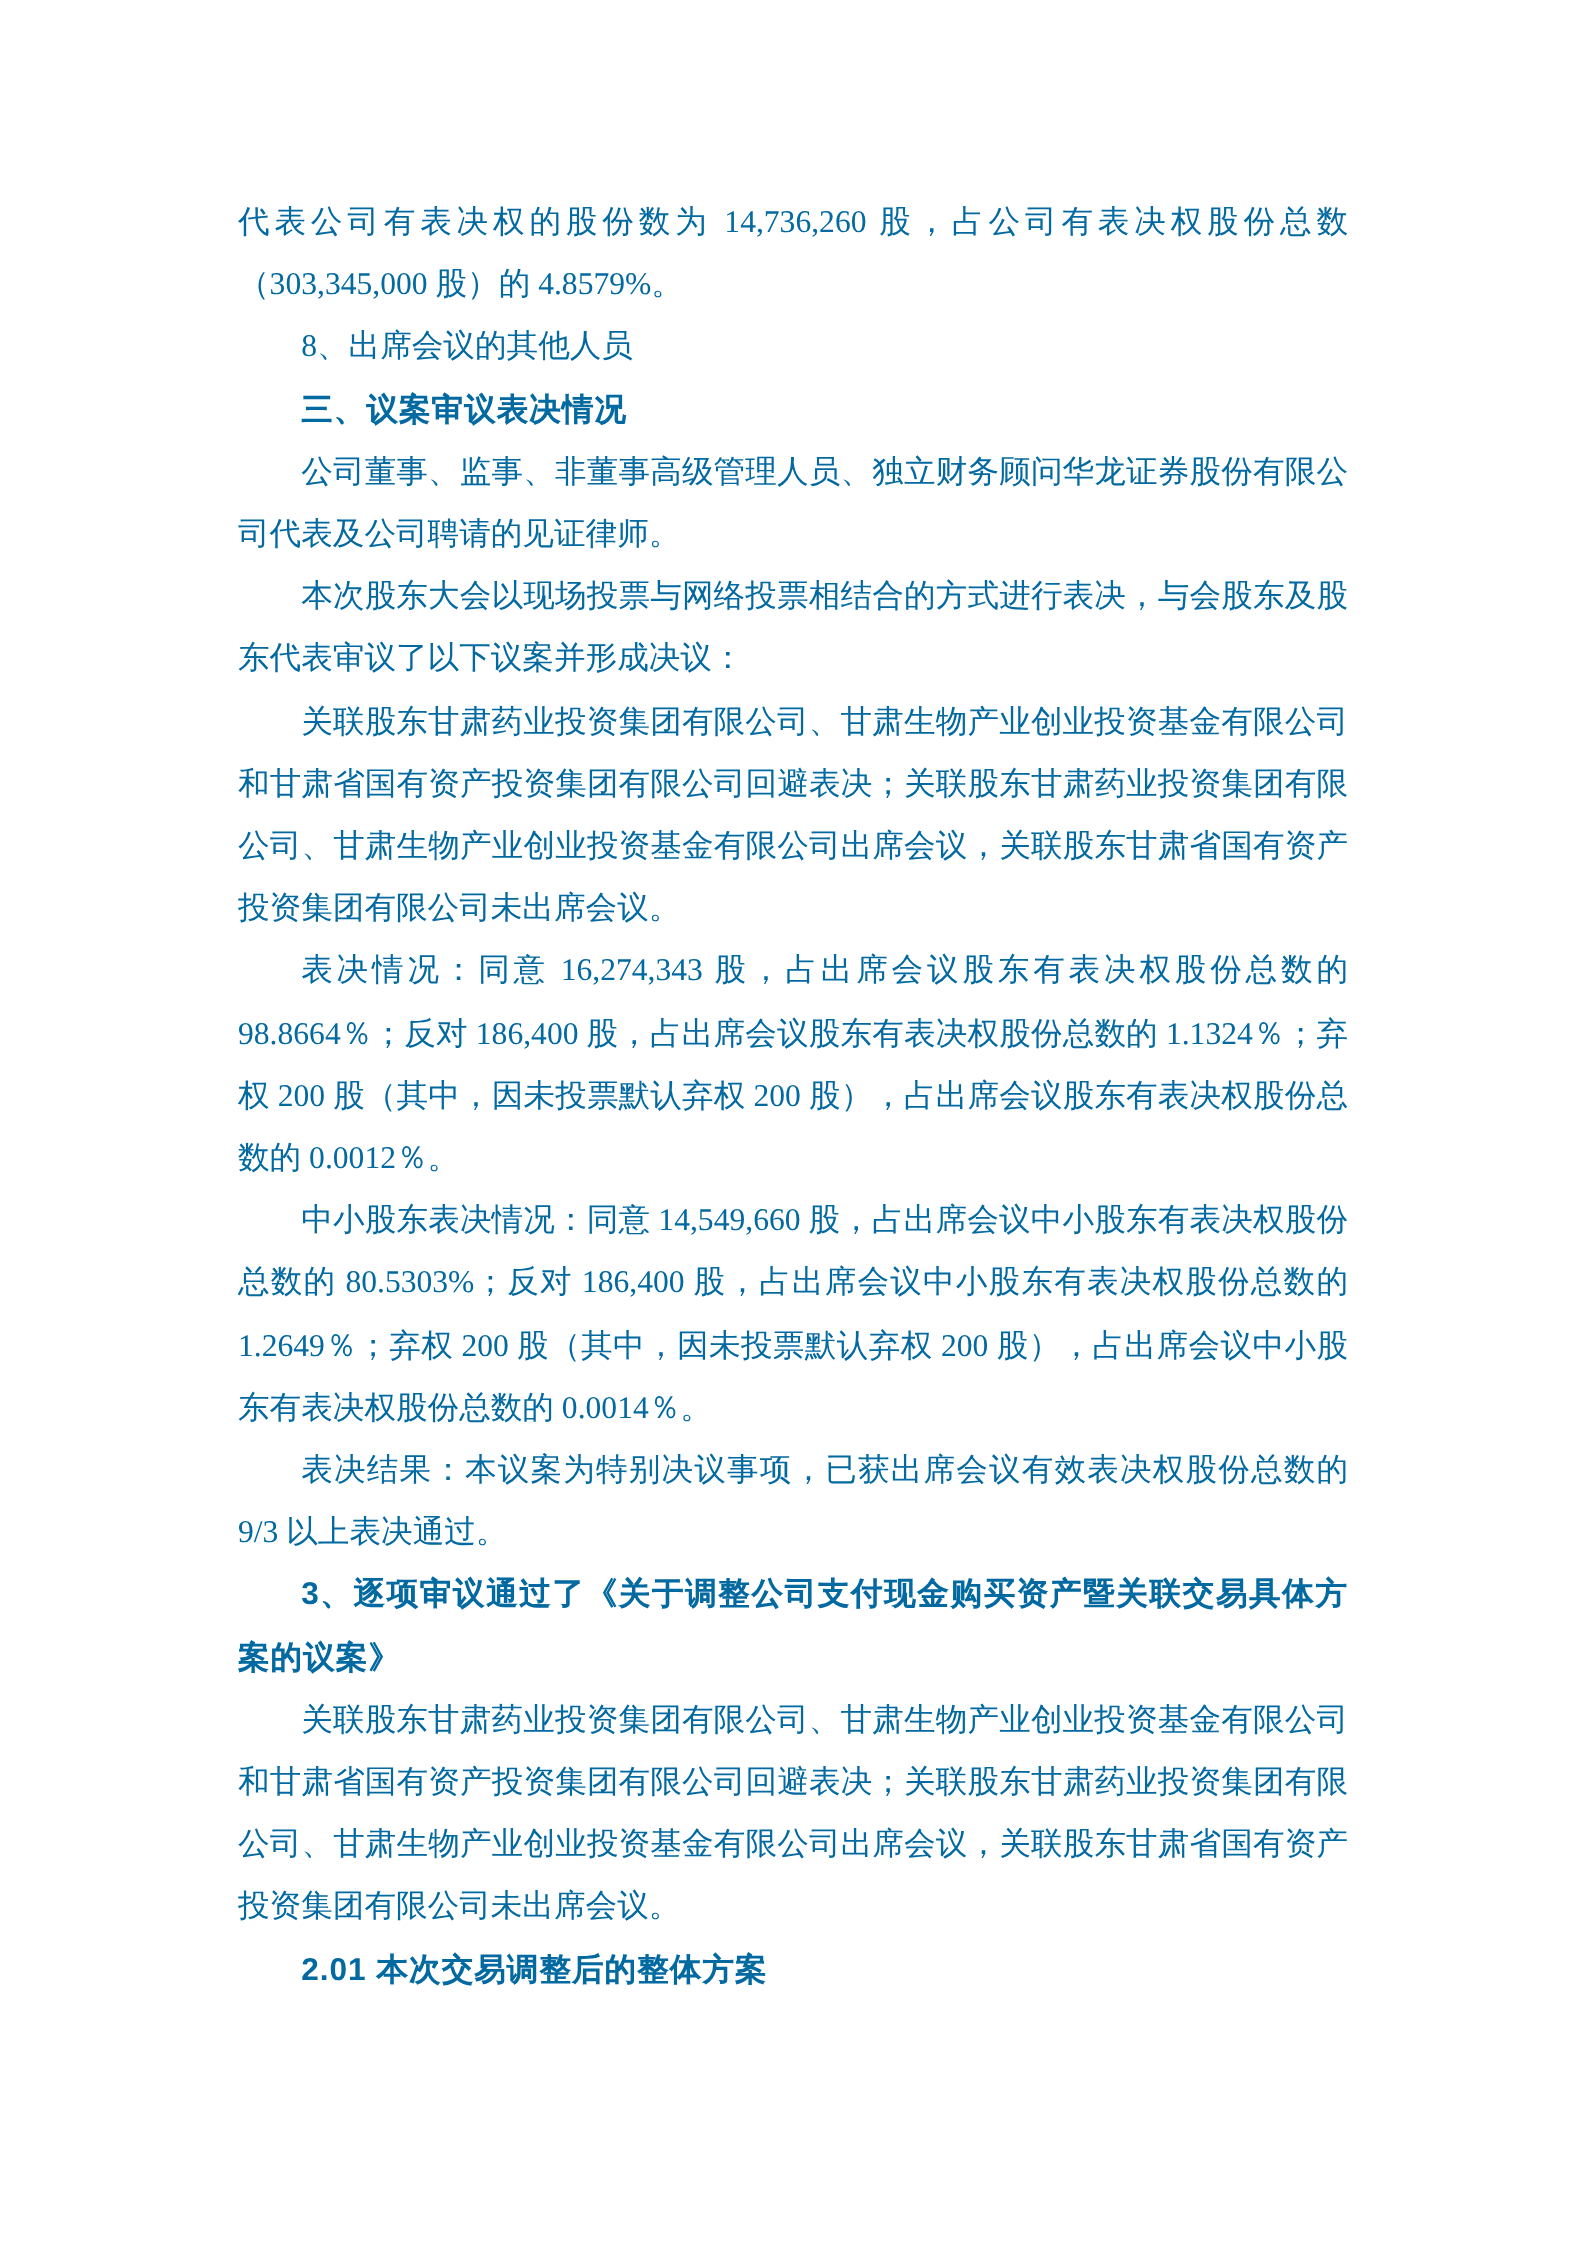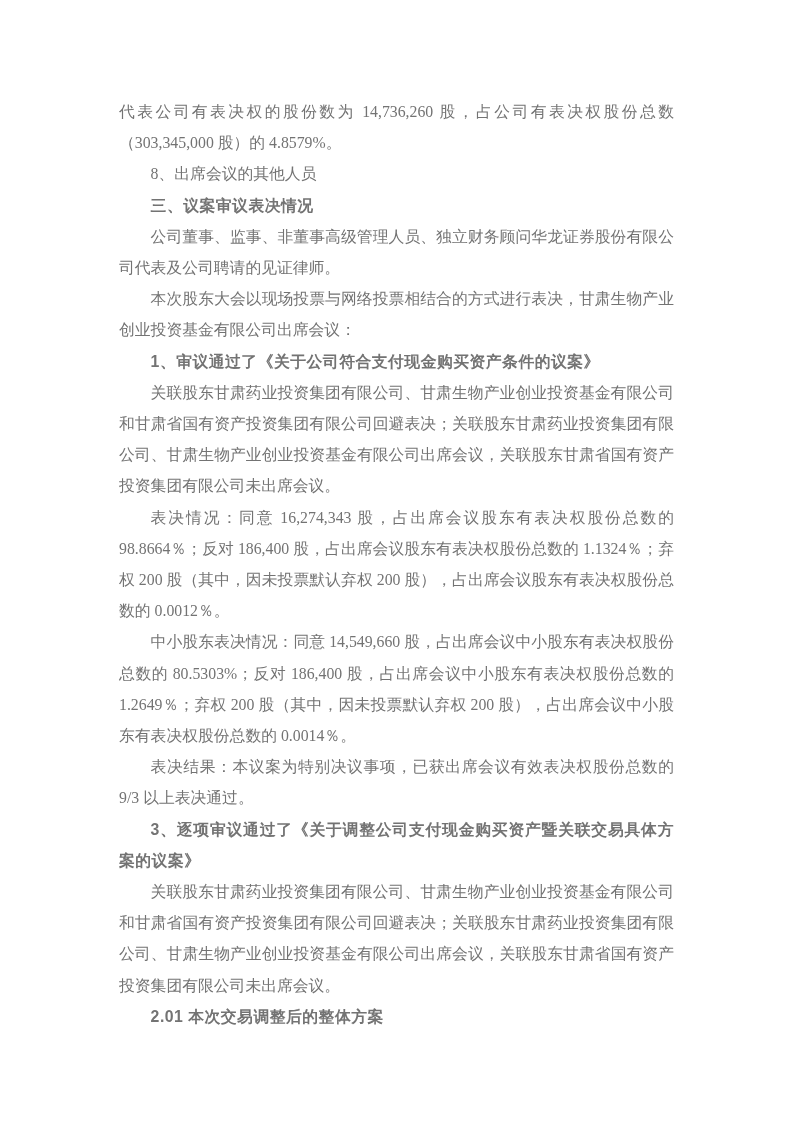--- a/index.html
+++ b/index.html
@@ -11,21 +11,21 @@
     width: 793px;
     height: 1122px;
     overflow: hidden;
   }
   .page {
     box-sizing: border-box;
     width: 793px;
     height: 1122px;
     padding: 96px 119px 0 119px;
     background: #ffffff;
-    color: #737373;
+    color: #0369a1;
     font-family: "Liberation Serif", "DejaVu Serif", serif;
     font-size: 15.8px;
     line-height: 31.2px;
     text-align: justify;
     text-justify: inter-character;
   }
   .page p {
     margin: 0;
     padding: 0;
   }
@@ -39,22 +39,21 @@
   }
 </style>
 </head>
 <body>
 
 <div class="page">
   <p class="para">代表公司有表决权的股份数为 14,736,260 股，占公司有表决权股份总数（303,345,000 股）的 4.8579%。</p>
   <p class="para indent">8、出席会议的其他人员</p>
   <p class="para heading indent">三、议案审议表决情况</p>
   <p class="para indent">公司董事、监事、非董事高级管理人员、独立财务顾问华龙证券股份有限公司代表及公司聘请的见证律师。</p>
-  <p class="para indent">本次股东大会以现场投票与网络投票相结合的方式进行表决，甘肃生物产业创业投资基金有限公司出席会议：</p>
-  <p class="para heading indent">1、审议通过了《关于公司符合支付现金购买资产条件的议案》</p>
+  <p class="para indent">本次股东大会以现场投票与网络投票相结合的方式进行表决，与会股东及股东代表审议了以下议案并形成决议：</p>
   <p class="para indent">关联股东甘肃药业投资集团有限公司、甘肃生物产业创业投资基金有限公司和甘肃省国有资产投资集团有限公司回避表决；关联股东甘肃药业投资集团有限公司、甘肃生物产业创业投资基金有限公司出席会议，关联股东甘肃省国有资产投资集团有限公司未出席会议。</p>
   <p class="para indent">表决情况：同意 16,274,343 股，占出席会议股东有表决权股份总数的 98.8664％；反对 186,400 股，占出席会议股东有表决权股份总数的 1.1324％；弃权 200 股（其中，因未投票默认弃权 200 股），占出席会议股东有表决权股份总数的 0.0012％。</p>
   <p class="para indent">中小股东表决情况：同意 14,549,660 股，占出席会议中小股东有表决权股份总数的 80.5303%；反对 186,400 股，占出席会议中小股东有表决权股份总数的 1.2649％；弃权 200 股（其中，因未投票默认弃权 200 股），占出席会议中小股东有表决权股份总数的 0.0014％。</p>
   <p class="para indent">表决结果：本议案为特别决议事项，已获出席会议有效表决权股份总数的 9/3 以上表决通过。</p>
   <p class="para heading indent">3、逐项审议通过了《关于调整公司支付现金购买资产暨关联交易具体方案的议案》</p>
   <p class="para indent">关联股东甘肃药业投资集团有限公司、甘肃生物产业创业投资基金有限公司和甘肃省国有资产投资集团有限公司回避表决；关联股东甘肃药业投资集团有限公司、甘肃生物产业创业投资基金有限公司出席会议，关联股东甘肃省国有资产投资集团有限公司未出席会议。</p>
   <p class="para heading indent">2.01 本次交易调整后的整体方案</p>
 </div>
 
 </body></html>

